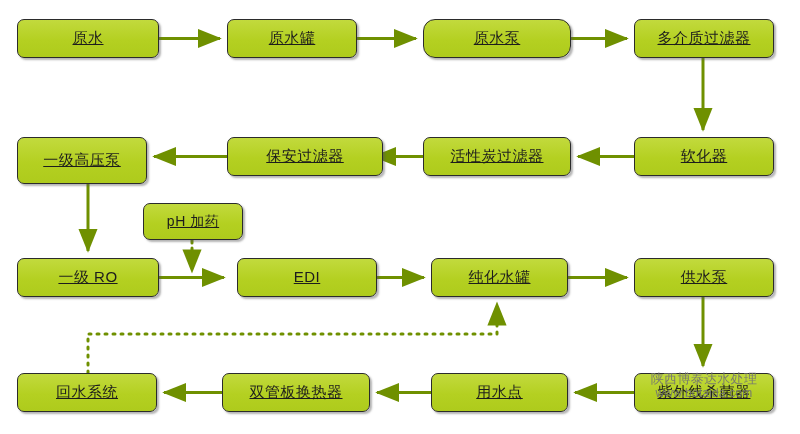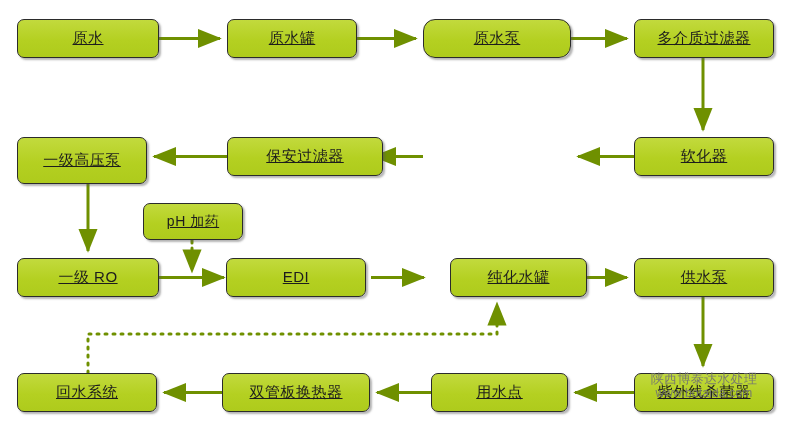--- a/index.html
+++ b/index.html
@@ -129,42 +129,45 @@
   </div>
 
   <div class="node" style="left:634px; top:19px; width:140px; height:39px;">
     <span>多介质过滤器</span>
   </div>
 
   <div class="node" style="left:634px; top:137px; width:140px; height:39px;">
     <span>软化器</span>
   </div>
 
+  <div class="node" style="left:423px; top:137px; width:148px; height:39px;">
+    <span>活性炭过滤器</span>
+  </div>
 
   <div class="node" style="left:227px; top:137px; width:156px; height:39px;">
     <span>保安过滤器</span>
   </div>
 
   <div class="node" style="left:17px; top:137px; width:130px; height:47px;">
     <span>一级高压泵</span>
   </div>
 
   <div class="node small" style="left:143px; top:203px; width:100px; height:37px;">
     <span>pH 加药</span>
   </div>
 
   <div class="node" style="left:17px; top:258px; width:142px; height:39px;">
     <span>一级 RO</span>
   </div>
 
-  <div class="node" style="left:226px; top:258px; width:140px; height:39px;">
+  <div class="node" style="left:237px; top:258px; width:140px; height:39px;">
     <span>EDI</span>
   </div>
 
-  <div class="node" style="left:431px; top:258px; width:137px; height:39px;margin-left:19px;">
+  <div class="node" style="left:431px; top:258px; width:137px; height:39px;">
     <span>纯化水罐</span>
   </div>
 
   <div class="node" style="left:634px; top:258px; width:140px; height:39px;">
     <span>供水泵</span>
   </div>
 
   <div class="node" style="left:634px; top:373px; width:140px; height:39px;">
     <span>紫外线杀菌器</span>
   </div>

